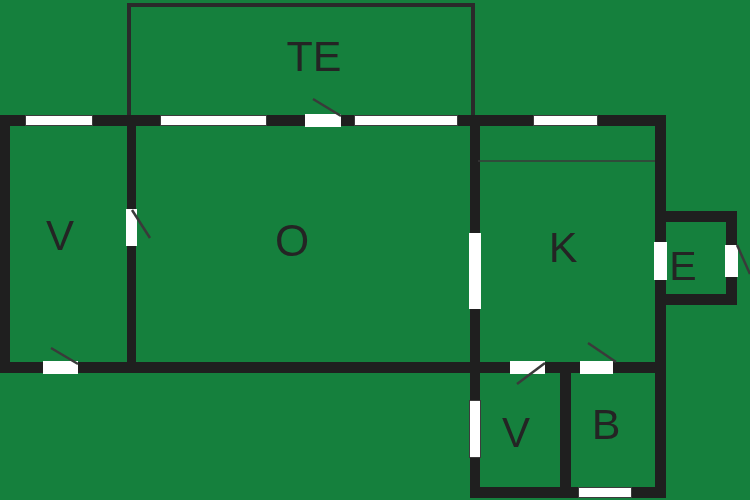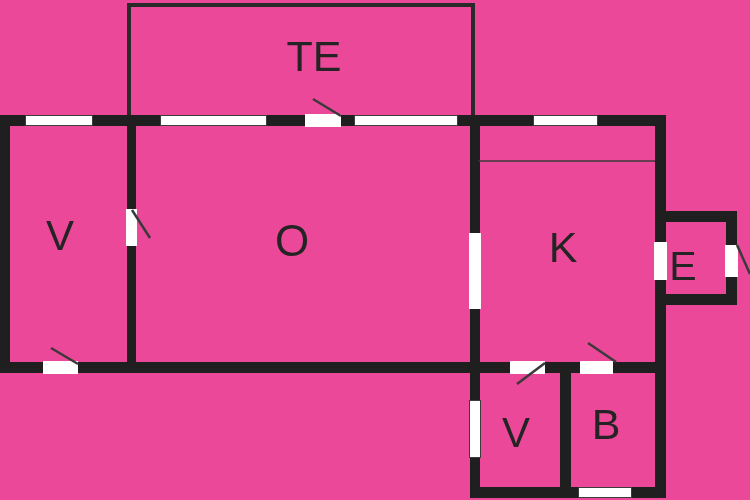--- a/index.html
+++ b/index.html
@@ -47,21 +47,21 @@
   #swing-overlay {
     position: absolute;
     left: 0;
     top: 0;
     pointer-events: none;
   }
 </style>
 </head>
 <body>
 
-<div id="plan" style="background: #ec4899;">
+<div id="plan" style="background: #15803d;">
     <div class="wall" style="left: 0px; top: 115px; width: 666px; height: 11px; background: rgb(31, 31, 31);"></div>
     <div class="wall" style="left: 0px; top: 115px; width: 10px; height: 258px; background: rgb(31, 31, 31);"></div>
     <div class="wall" style="left: 0px; top: 362px; width: 481px; height: 11px; background: rgb(31, 31, 31);"></div>
     <div class="wall" style="left: 655px; top: 115px; width: 11px; height: 383px; background: rgb(31, 31, 31);"></div>
     <div class="wall" style="left: 127px; top: 126px; width: 9px; height: 237px; background: rgb(31, 31, 31);"></div>
     <div class="wall" style="left: 470px; top: 126px; width: 10px; height: 372px; background: rgb(31, 31, 31);"></div>
     <div class="wall" style="left: 480px; top: 362px; width: 186px; height: 11px; background: rgb(31, 31, 31);"></div>
     <div class="wall" style="left: 470px; top: 487px; width: 196px; height: 11px; background: rgb(31, 31, 31);"></div>
     <div class="wall" style="left: 560px; top: 373px; width: 11px; height: 114px; background: rgb(31, 31, 31);"></div>
     <div class="wall" style="left: 655px; top: 211px; width: 82px; height: 11px; background: rgb(31, 31, 31);"></div>

